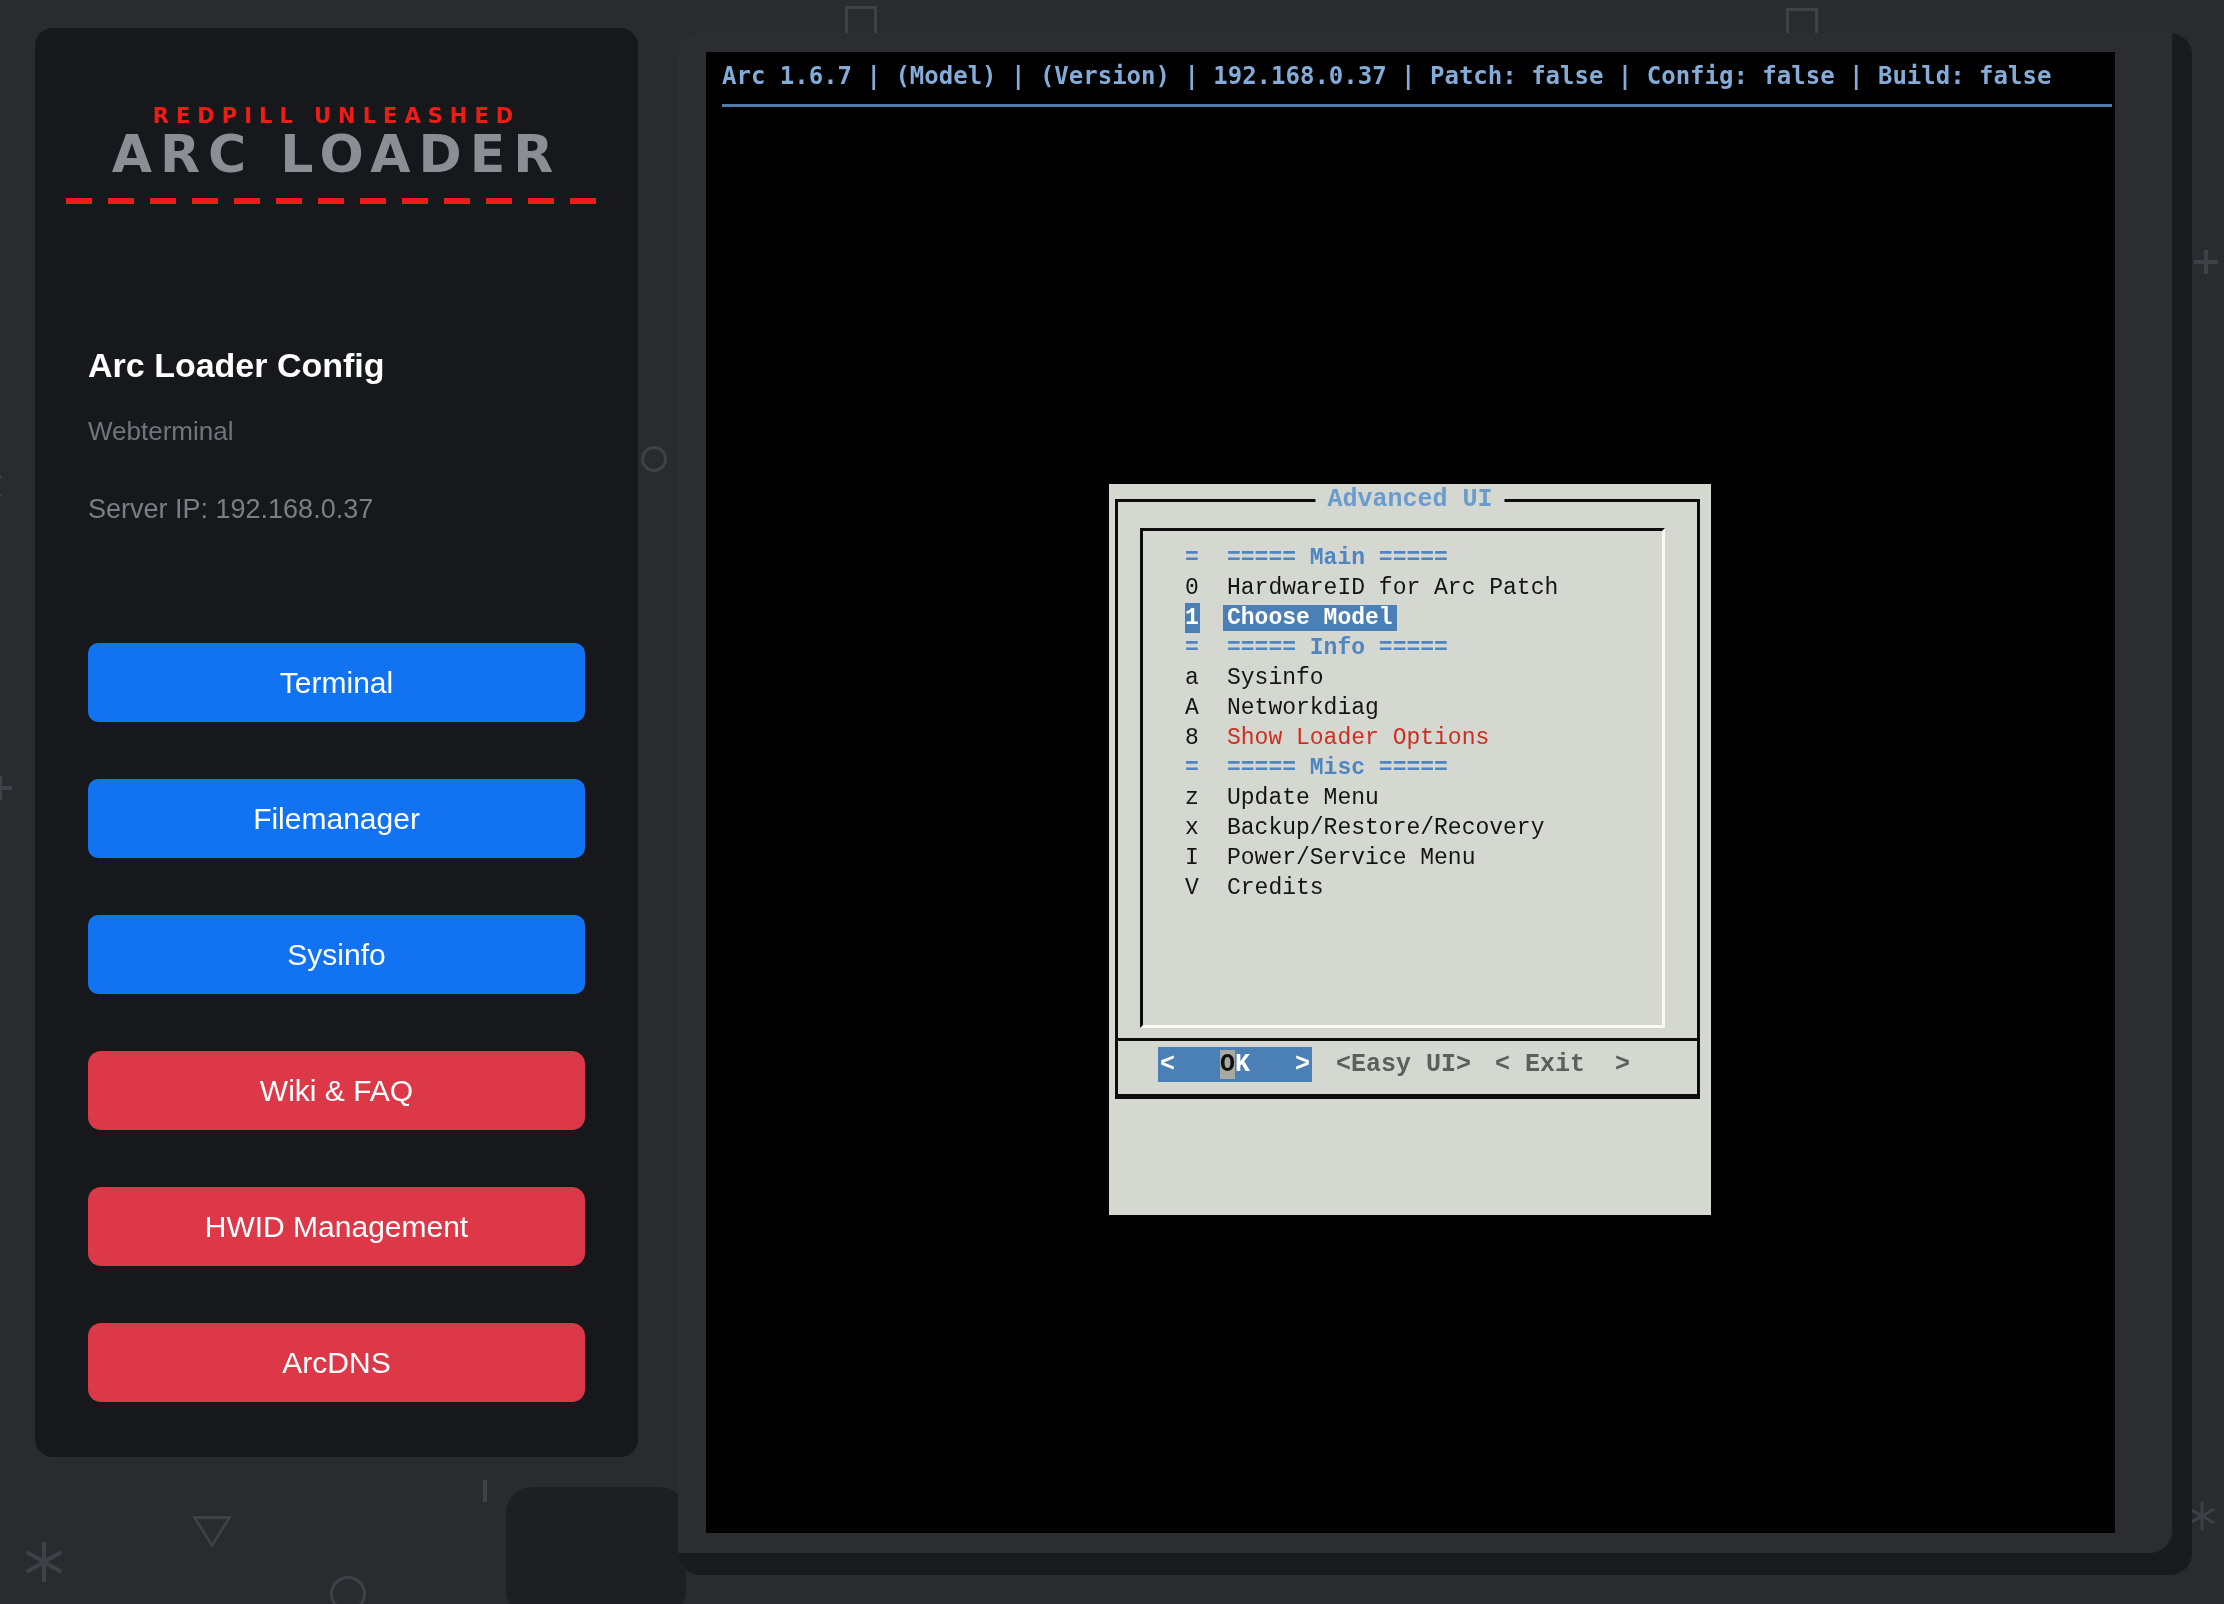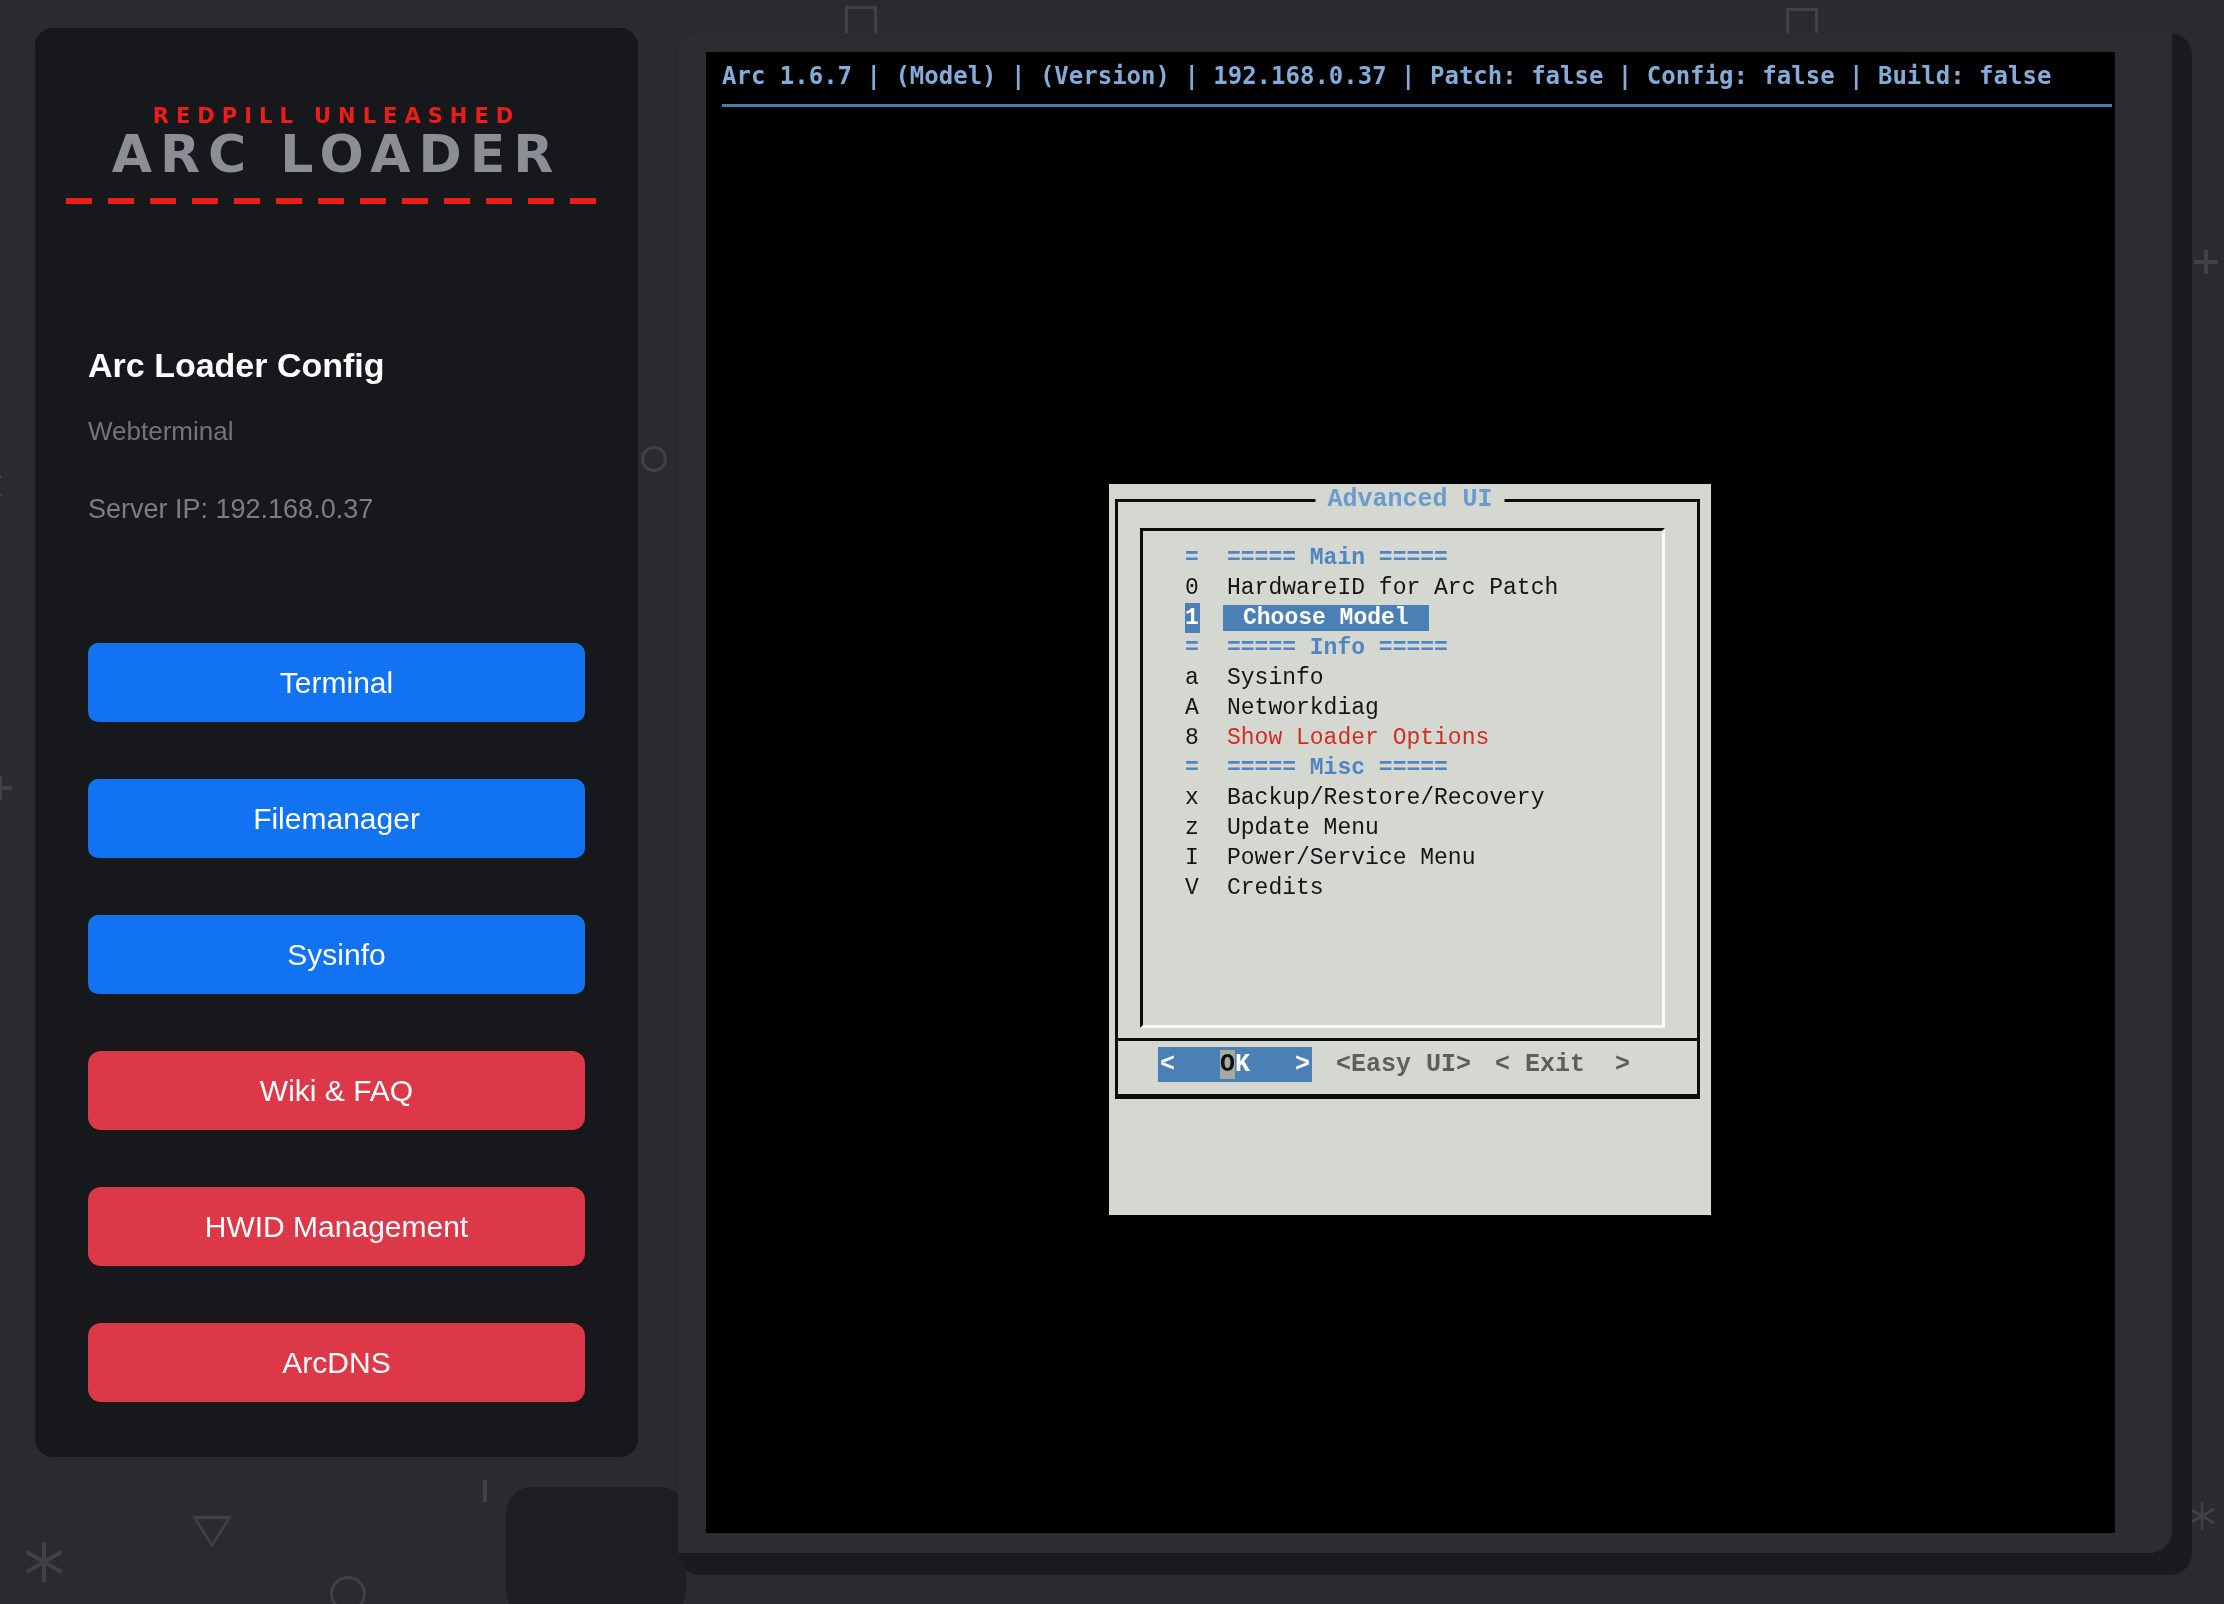--- a/index.html
+++ b/index.html
@@ -75,21 +75,21 @@
              padding:0 12px;color:var(--dialog_title);font-weight:700;font-size:25px;z-index:2;white-space:pre;}
   .listbox{position:absolute;left:31px;top:44px;width:525px;height:500px;
            border-top:3px solid #0c0c0c;border-left:3px solid #0c0c0c;
            border-right:3px solid #fafaf5;border-bottom:3px solid #fafaf5;
            padding:12px 0 0 42px;}
   .row{height:30px;line-height:30px;font-size:23px;white-space:pre;color:var(--dialog_text);}
   .row .key{display:inline-block;min-width:15px;margin-right:27px;}
   .row.section .key,.row.section .lbl{color:var(--dialog_section);font-weight:700;}
   .row.danger .lbl{color:var(--dialog_danger);text-align:right;}
   .row.selected .key{background:var(--dialog_select_bg);color:#fff;font-weight:700;}
-  .row.selected .lbl{background:var(--dialog_select_bg);color:#fff;font-weight:700;padding:0 20px;margin-left:-4px;}
+  .row.selected .lbl{background:var(--dialog_select_bg);color:#fff;font-weight:700;padding:0 4px;margin-left:-4px;}
   .dlg-buttons{position:absolute;left:49px;top:563px;display:flex;gap:24px;align-items:center;
                font-size:25px;font-weight:700;white-space:pre;justify-content:center;}
   .dlg-btn{cursor:pointer;}
   .dlg-btn.sel{background:var(--dialog_select_bg);color:#fff;padding:3px 2px;}
   .dlg-btn.sel .cursor{background:var(--cursor_bg);color:#111;}
   .dlg-btn.plain{color:var(--dialog_muted);padding:3px 0;}
 </style>
 </head>
 <body>
 
@@ -139,19 +139,19 @@
   <div class="dlg-title">Advanced UI</div>
   <div class="listbox" id="dlg-list">
       <div class="row section"><span class="key">=</span><span class="lbl">===== Main =====</span></div>
       <div class="row normal"><span class="key">0</span><span class="lbl">HardwareID for Arc Patch</span></div>
       <div class="row selected"><span class="key">1</span><span class="lbl">Choose Model</span></div>
       <div class="row section"><span class="key">=</span><span class="lbl">===== Info =====</span></div>
       <div class="row normal"><span class="key">a</span><span class="lbl">Sysinfo</span></div>
       <div class="row normal"><span class="key">A</span><span class="lbl">Networkdiag</span></div>
       <div class="row danger"><span class="key">8</span><span class="lbl">Show Loader Options</span></div>
       <div class="row section"><span class="key">=</span><span class="lbl">===== Misc =====</span></div>
+      <div class="row normal"><span class="key">z</span><span class="lbl">Update Menu</span></div>
       <div class="row normal"><span class="key">x</span><span class="lbl">Backup/Restore/Recovery</span></div>
-      <div class="row normal"><span class="key">z</span><span class="lbl">Update Menu</span></div>
       <div class="row normal"><span class="key">I</span><span class="lbl">Power/Service Menu</span></div>
       <div class="row normal"><span class="key">V</span><span class="lbl">Credits</span></div>
     </div>
   <div class="dlg-buttons" id="dlg-buttons"><span class="dlg-btn sel"><span>&lt;   </span><span class="cursor">O</span><span>K   &gt;</span></span><span class="dlg-btn plain">&lt;Easy UI&gt;</span><span class="dlg-btn plain">&lt; Exit  &gt;</span></div>
 </div>
 
 </body></html>

